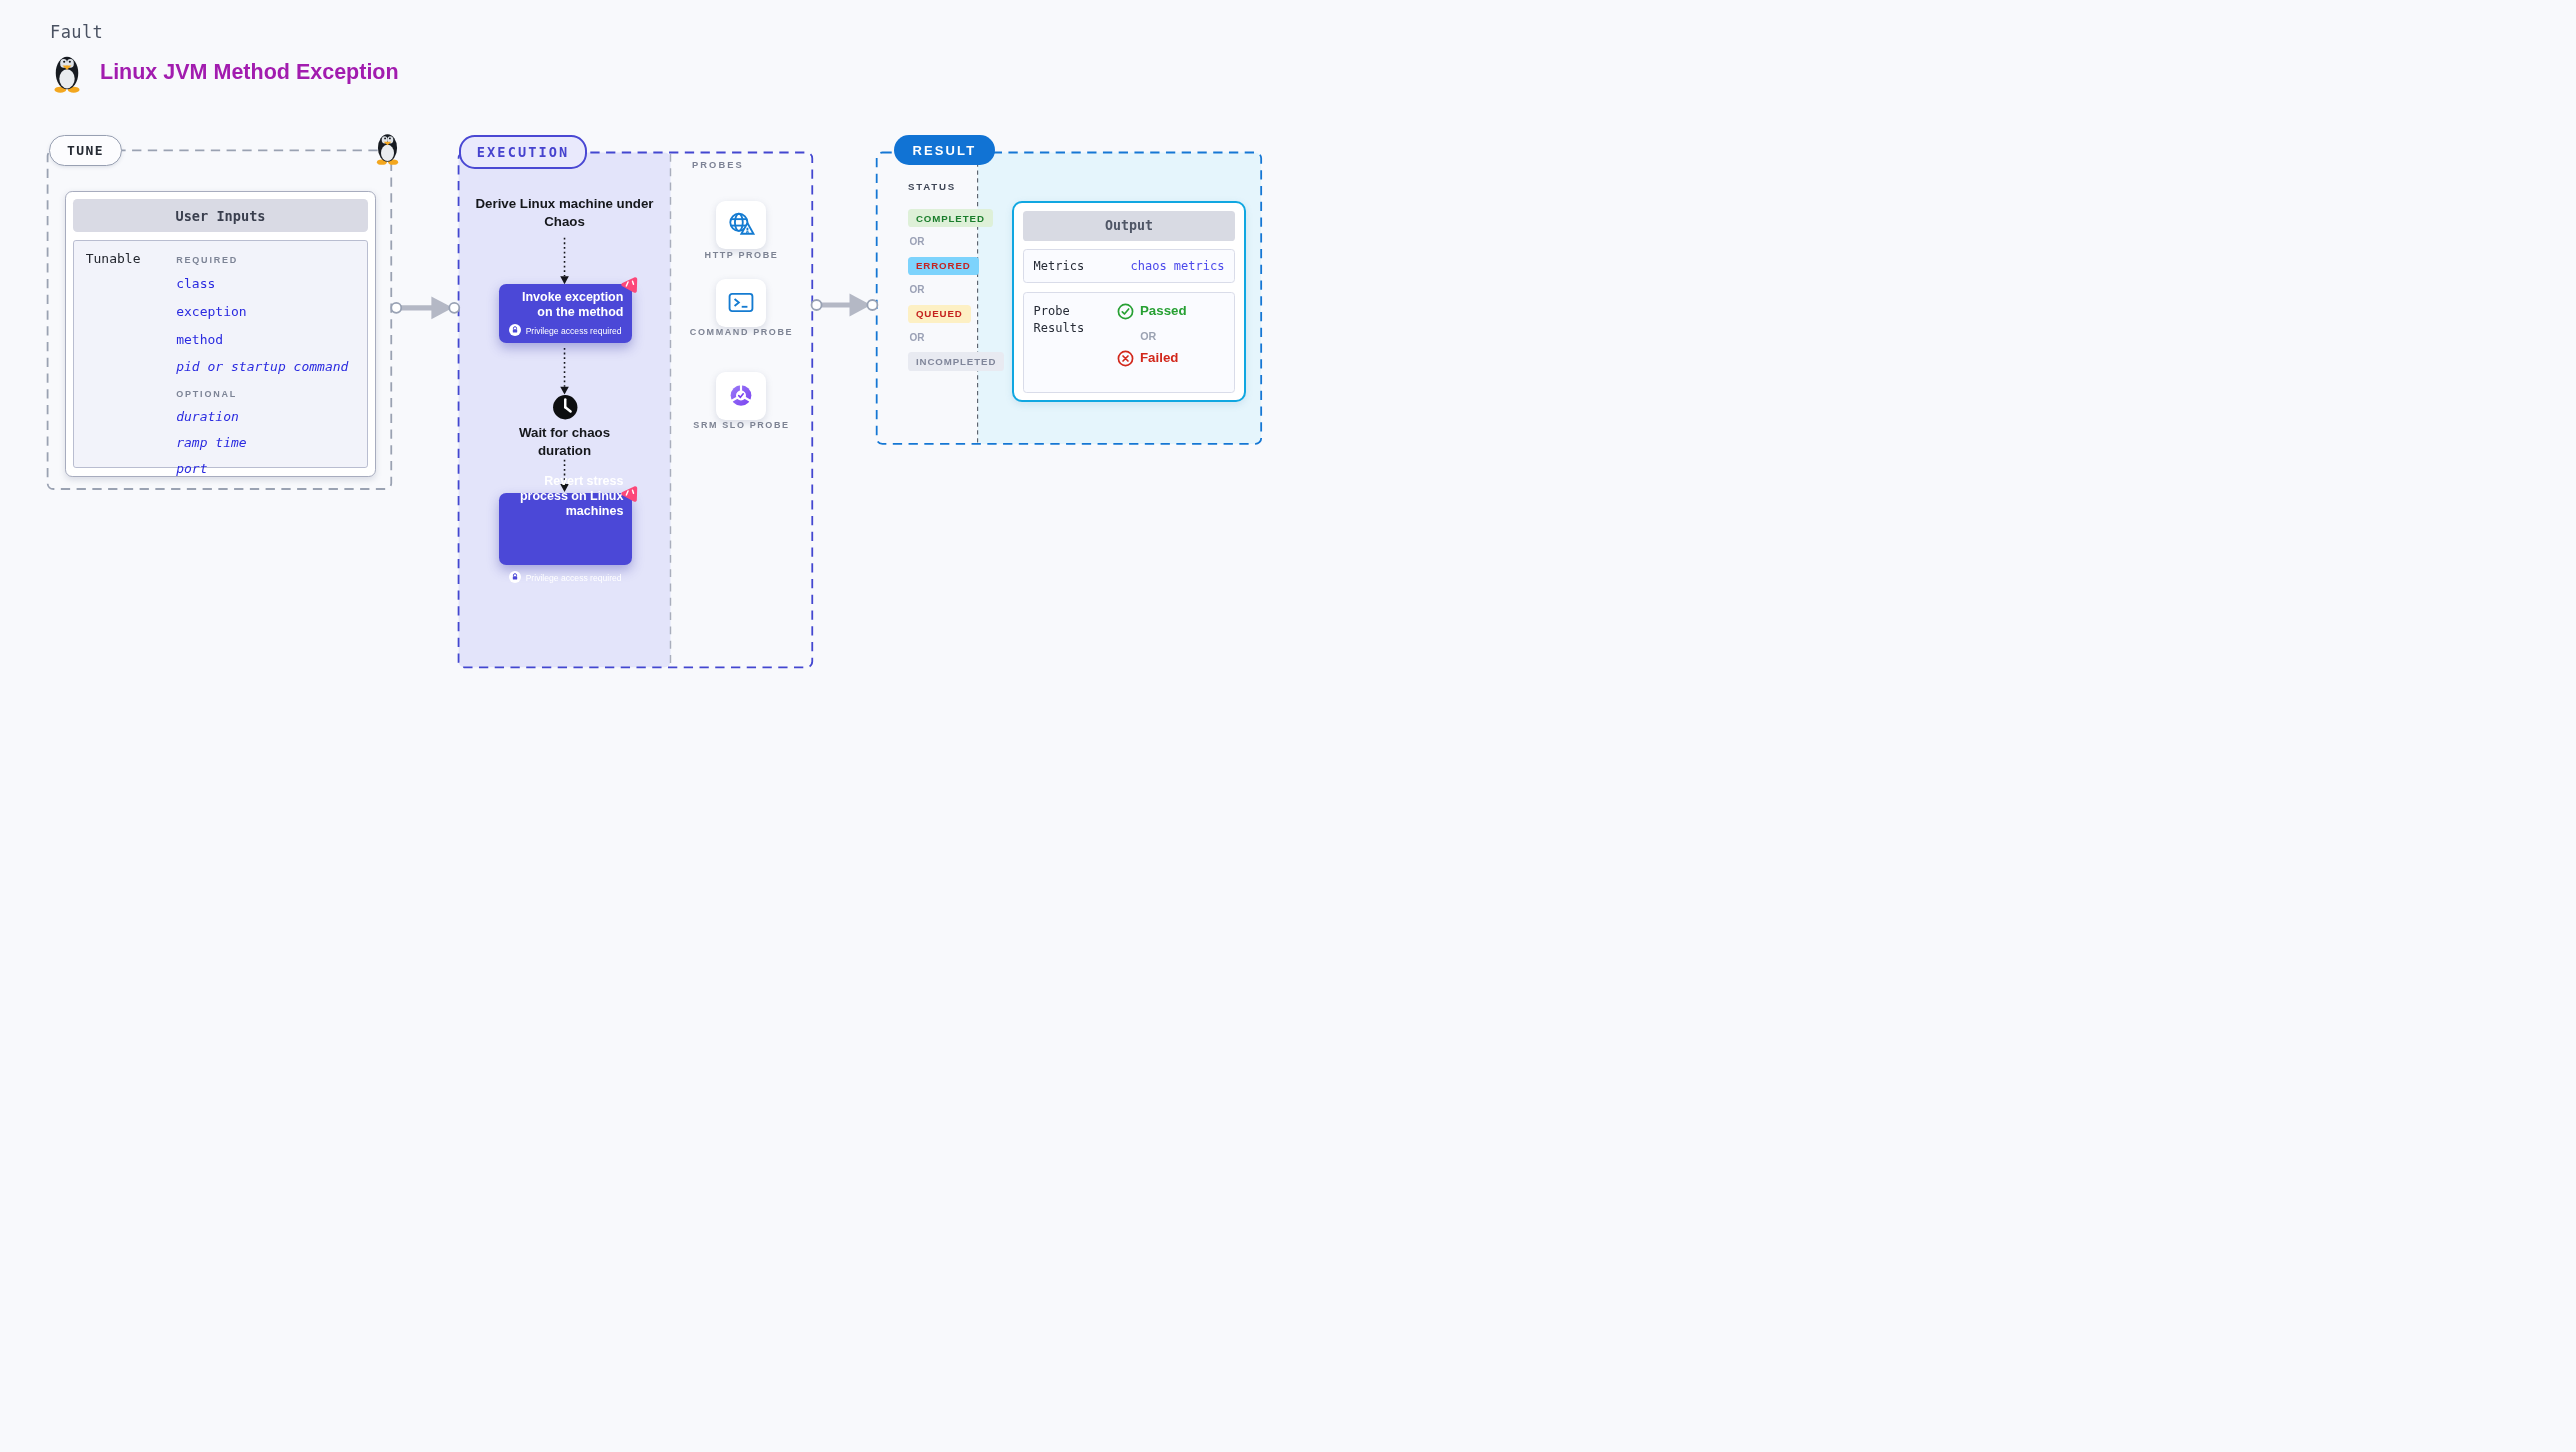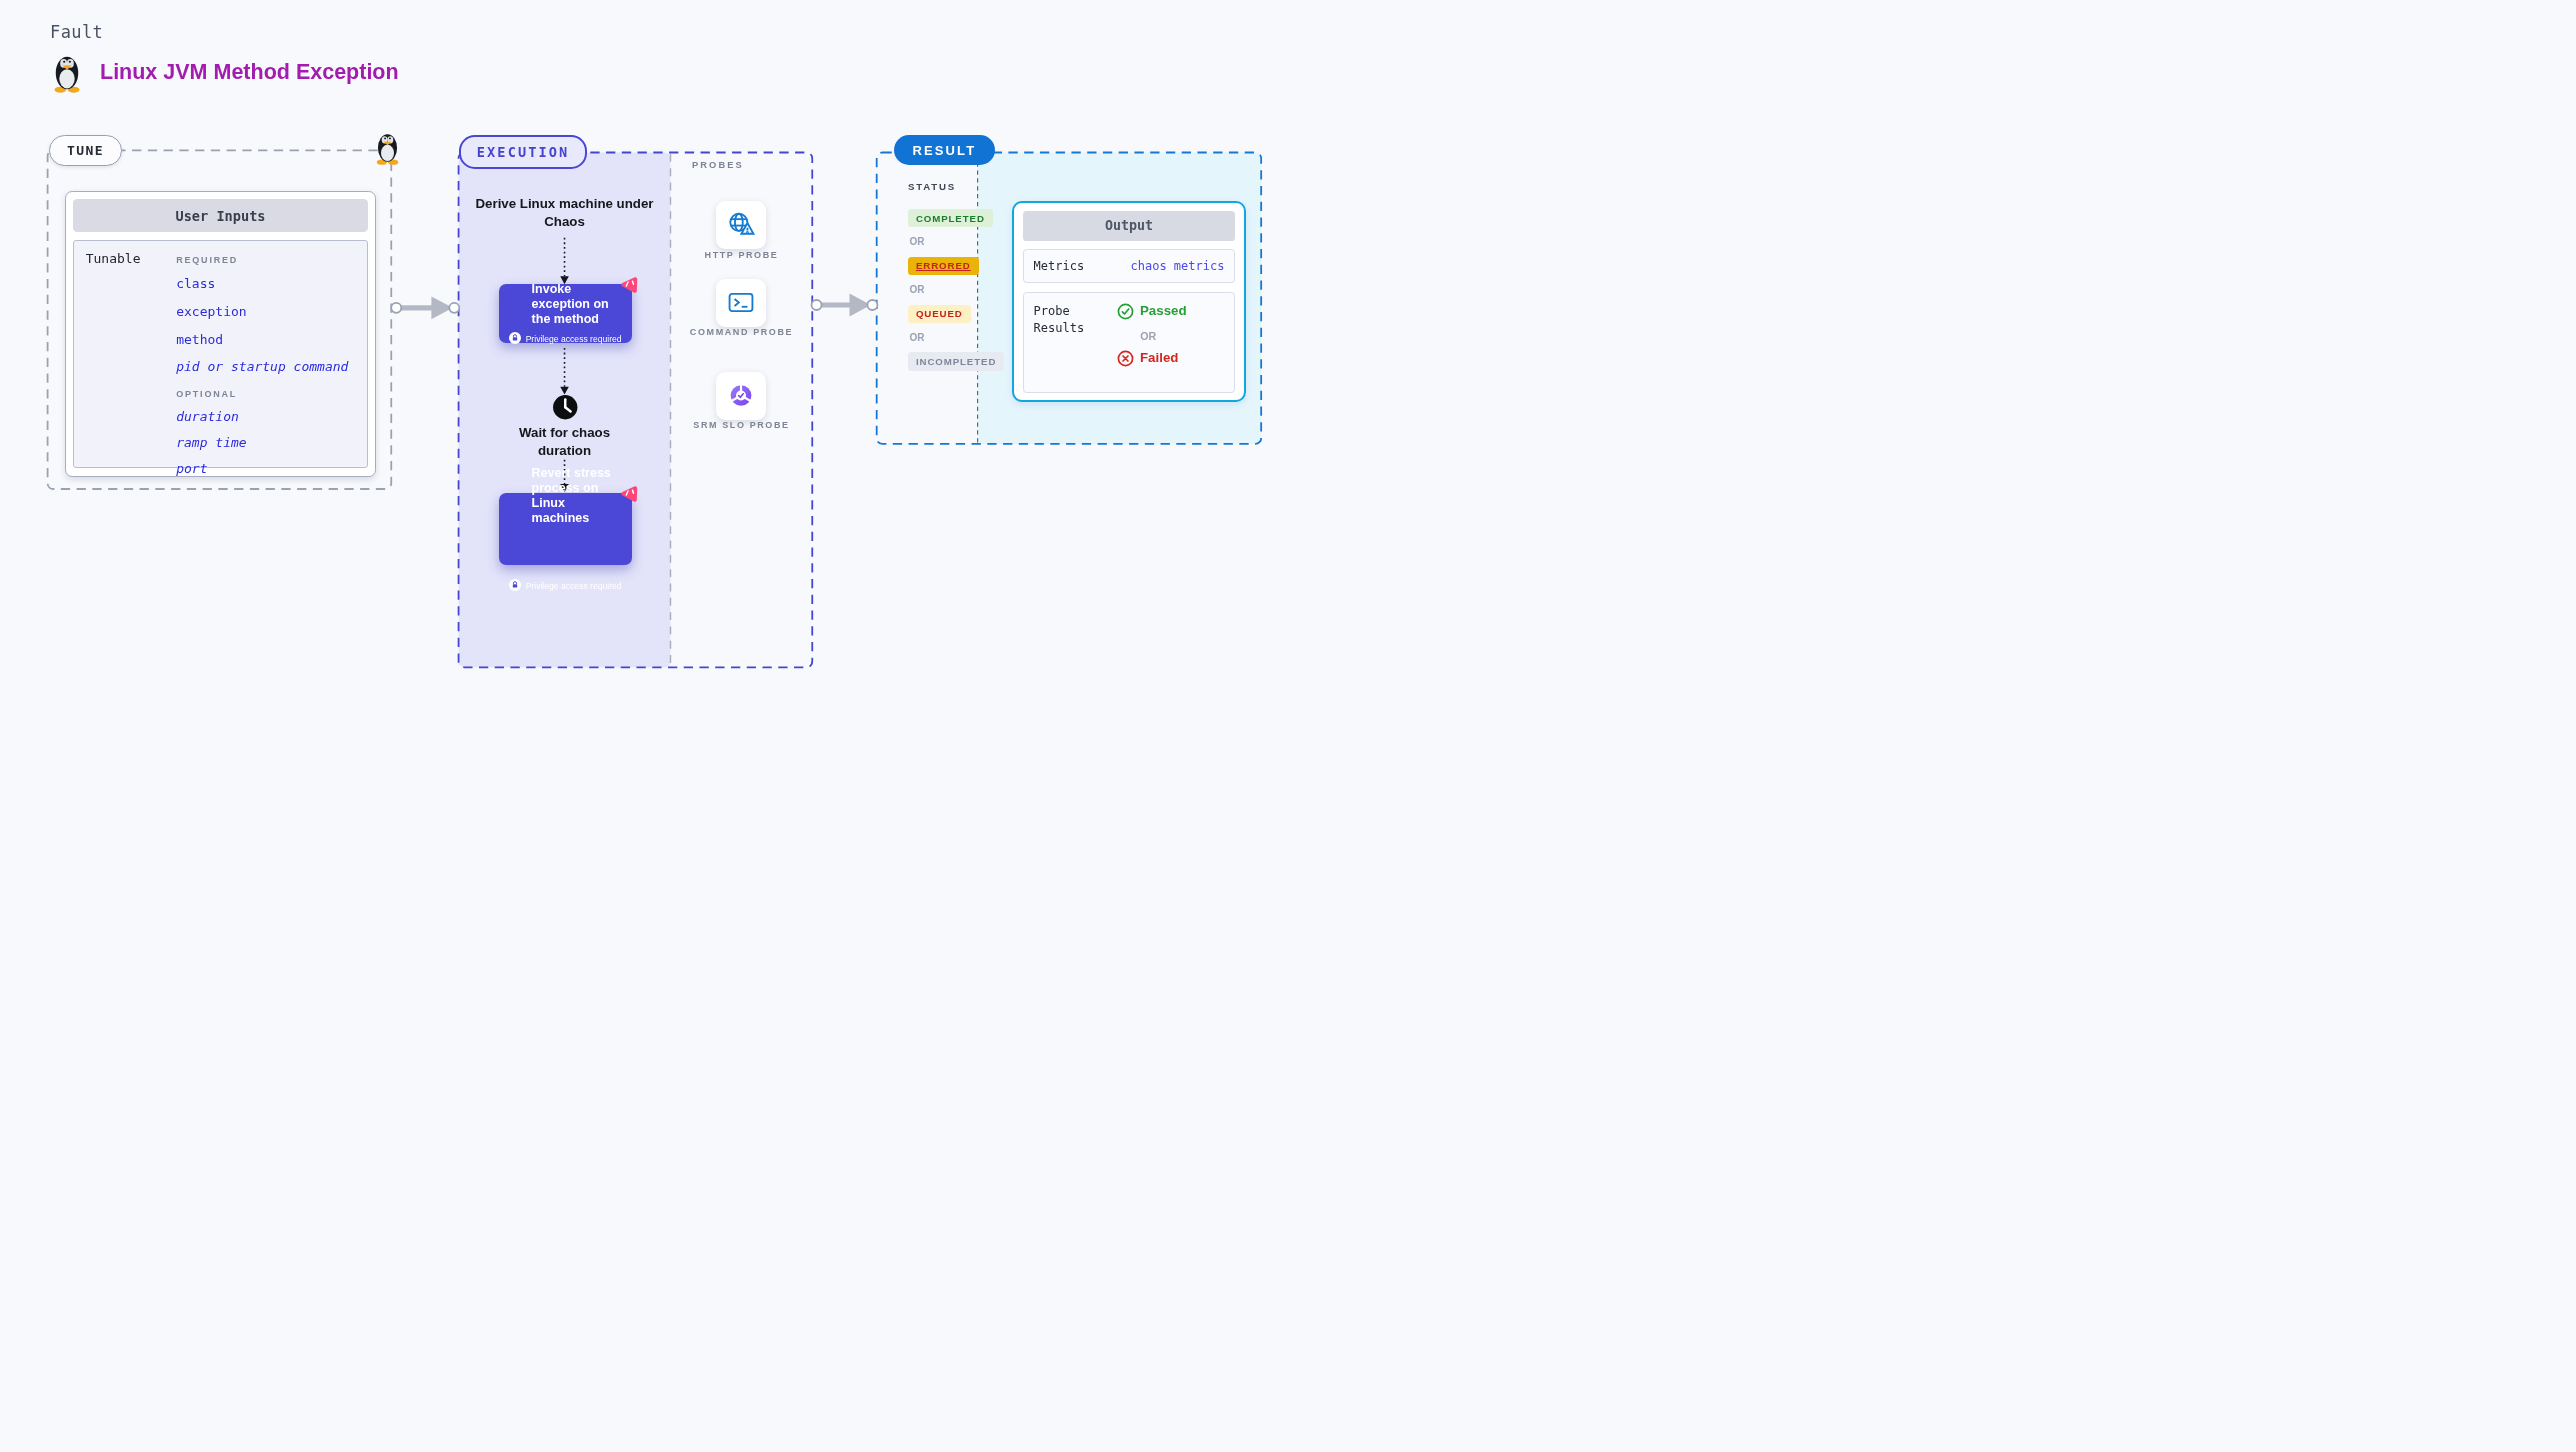--- a/index.html
+++ b/index.html
@@ -52,21 +52,21 @@
              font-size:13.3px;line-height:18px;}
   .derive{left:475px;top:195px;width:179px;}
   .waittx{left:493px;top:424px;width:143px;}
   .clockbox{position:absolute;left:552px;top:394px;}
 
   .action-btn{position:absolute;width:133px;background:#4b48d7;border-radius:7.2px;color:#fff;
               display:flex;flex-direction:column;align-items:center;justify-content:center;
               box-shadow:0 5px 11.5px rgba(60,60,170,.38);box-sizing:border-box;padding:7.2px 8.6px 6.4px;}
   .btn1{left:499px;top:284px;height:59px;}
   .btn2{left:499px;top:493px;height:72px;gap:48px;}
-  .action-title{font-size:12.5px;font-weight:bold;line-height:15px;text-align:left;margin-left:24px;}
+  .action-title{font-size:12.5px;font-weight:bold;line-height:15px;text-align:right;}
   .priv-row{display:flex;align-items:center;gap:4.3px;margin-top:4.3px;}
   .priv-text{font-size:8.6px;font-weight:500;color:#fff;white-space:nowrap;}
   .chaos-badge{position:absolute;right:-7.9px;top:-8.6px;transform:rotate(9deg);}
 
   
   .probes-label{position:absolute;left:692px;top:160px;font-size:9.3px;font-weight:bold;
                 letter-spacing:2.1px;color:#7c8295;}
   .probe-card{position:absolute;left:716px;width:50px;height:48px;background:#fff;border-radius:9.3px;
               display:flex;align-items:center;justify-content:center;cursor:pointer;
               box-shadow:0 2.9px 7.2px rgba(100,110,140,.20);}
@@ -74,21 +74,21 @@
               font-weight:600;letter-spacing:1.6px;color:#7d8393;line-height:12px;}
 
   
   .status-label{position:absolute;left:908px;top:181px;font-size:9.7px;font-weight:bold;
                 letter-spacing:1.8px;color:#3f4656;}
   .status-col{position:absolute;left:908px;top:209px;display:flex;flex-direction:column;
               align-items:flex-start;}
   .badge{padding:3.6px 7.9px;border-radius:3.6px;font-size:9.7px;font-weight:bold;letter-spacing:0.9px;
          margin-bottom:9.3px;}
   .b-completed{background:#def0d8;color:#1a7d2c;}
-  .b-errored{background:#eab308;color:#c5221f;text-decoration:underline;}
+  .b-errored{background:#7dd3fc;color:#c5221f;}
   .b-queued{background:#fdf0c4;color:#c5221f;}
   .b-incompleted{background:#e8eaf1;color:#80869a;margin-bottom:0;}
   .or-sep{font-size:10px;font-weight:bold;color:#9aa0b5;margin:0 0 9.3px 1.4px;}
 
   .output-card{position:absolute;left:1012px;top:201px;width:234px;height:201px;background:#fff;
                border:2.1px solid #10a7e1;border-radius:10px;box-sizing:border-box;padding:7.9px 8.6px;
                box-shadow:0 2.9px 7.2px rgba(80,140,180,.15);}
   .out-head{height:30px;background:#d8dae3;border-radius:3.6px;display:flex;align-items:center;
             justify-content:center;font-family:"DejaVu Sans Mono",monospace;font-size:13.3px;
             font-weight:bold;color:#4f5666;}

